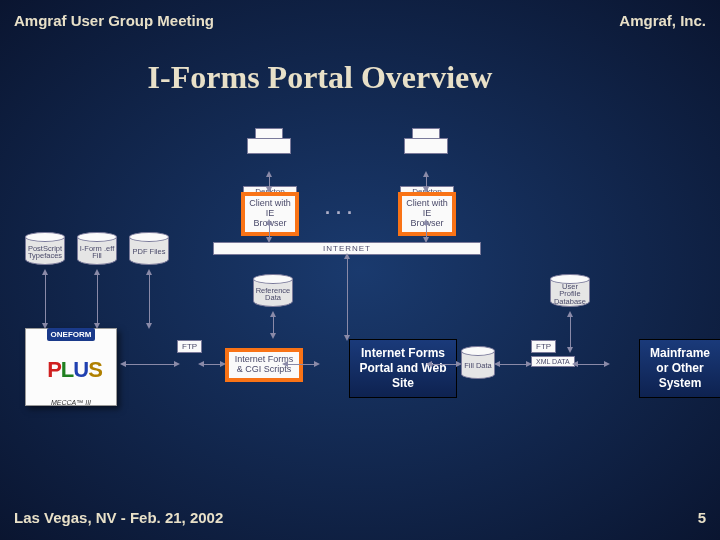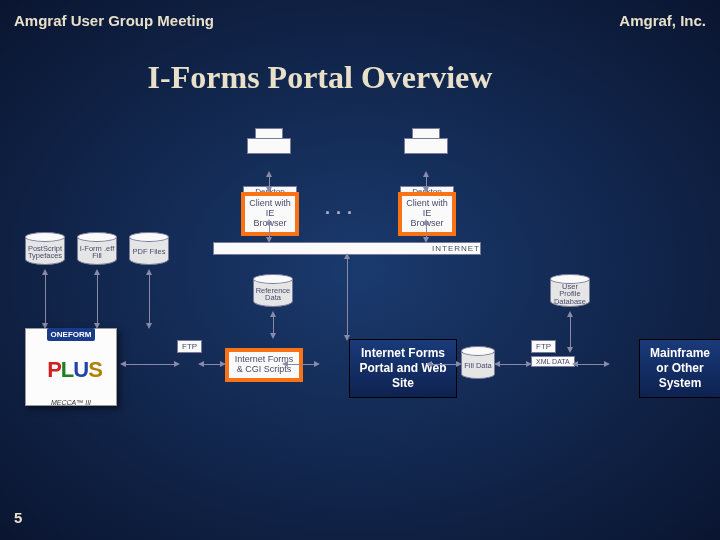--- a/index.html
+++ b/index.html
@@ -217,21 +217,21 @@
   <div class="arrow v" style="left:401px; top:46px; height:12px;"></div>
 
   <div class="block smallbox" style="left:216px; top:62px; width:58px;">Client with IE Browser</div>
   <div class="block smallbox" style="left:373px; top:62px; width:58px;">Client with IE Browser</div>
 
   <div class="dots" style="left:300px; top:68px;">...</div>
 
   <div class="arrow v" style="left:244px; top:94px; height:14px;"></div>
   <div class="arrow v" style="left:401px; top:94px; height:14px;"></div>
 
-  <div class="internet-bar" style="left:188px; top:112px; width:268px;text-align:right;">INTERNET</div>
+  <div class="internet-bar" style="left:188px; top:112px; width:268px;">INTERNET</div>
 
   <div class="block cylinder" style="left:0px; top:102px;">
     <div class="cyl-top"></div>
       <div class="cyl-body">PostScript Typefaces</div>
   </div>
   <div class="block cylinder" style="left:52px; top:102px;">
     <div class="cyl-top"></div>
       <div class="cyl-body">I-Form .eff Fill</div>
   </div>
   <div class="block cylinder" style="left:104px; top:102px;">
@@ -284,14 +284,15 @@
   <div class="ftp-label" style="left:506px; top:210px;">FTP</div>
   <div class="ftp-label" style="left:506px; top:226px; font-size:7px;">XML DATA</div>
 
   <div class="arrow h" style="left:552px; top:234px; width:28px;"></div>
 
   <div class="highlight-box" style="left:584px; top:209px; width:82px;">Mainframe or Other System</div>
 
 </div>
 
 <div class="footer">
+  <div>Las Vegas, NV - Feb. 21, 2002</div>
   <div>5</div>
 </div>
 
 </body></html>

